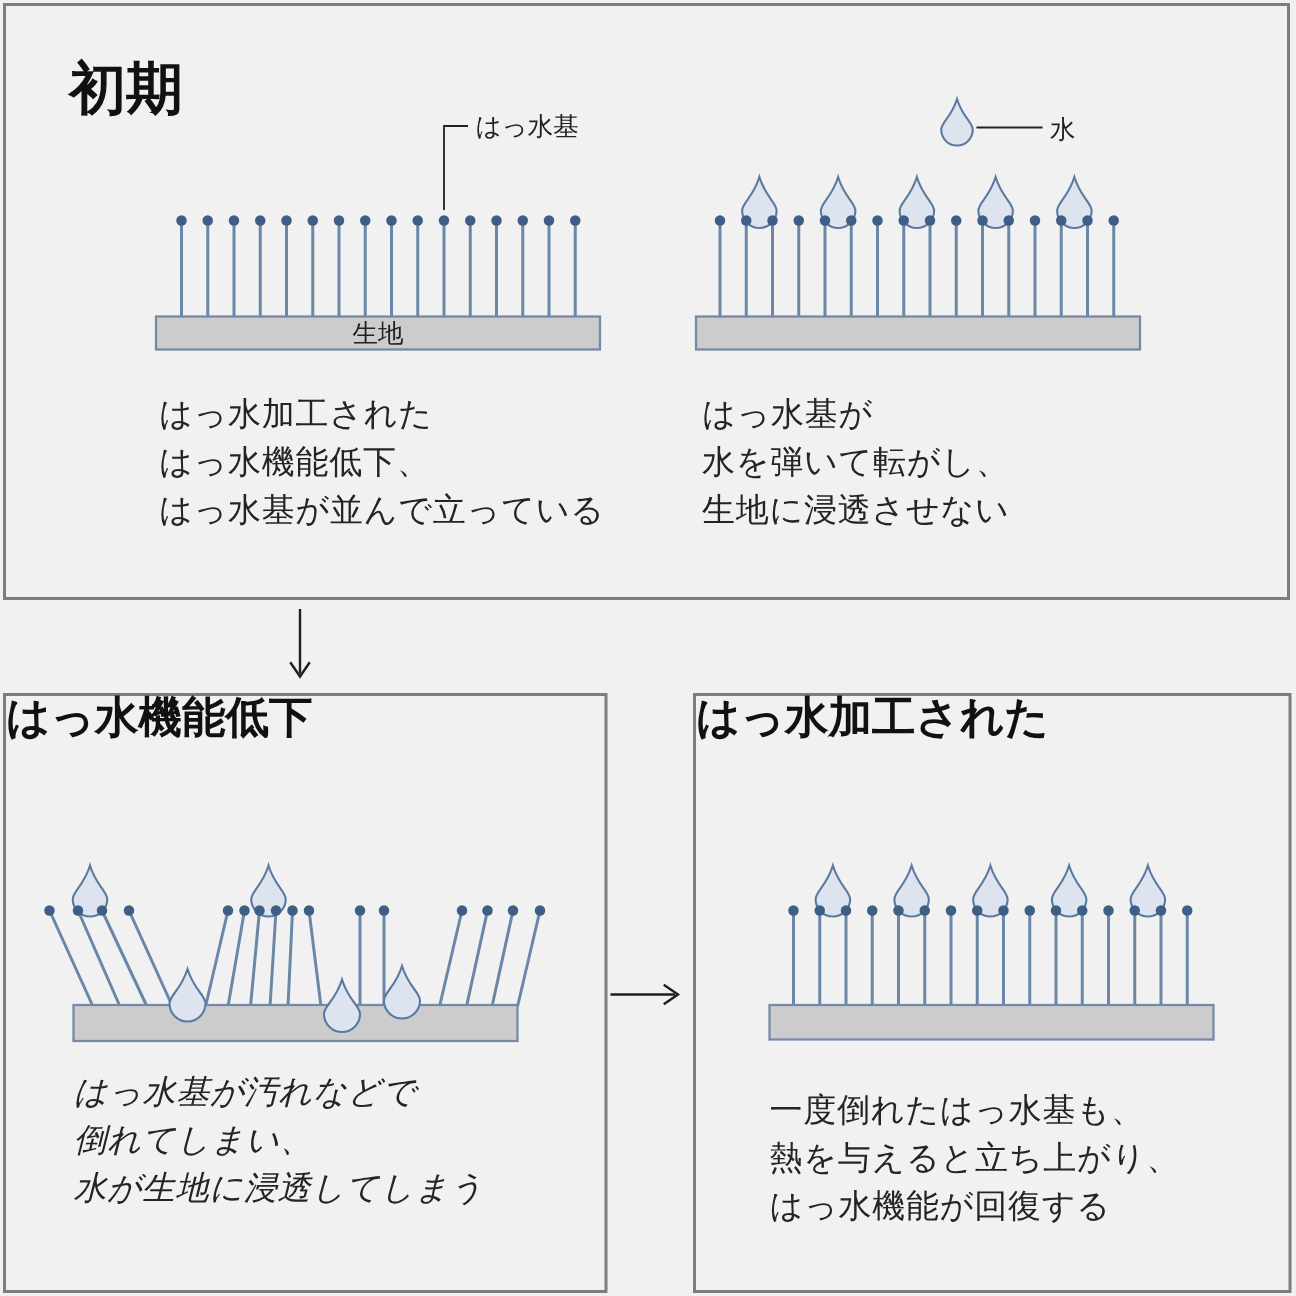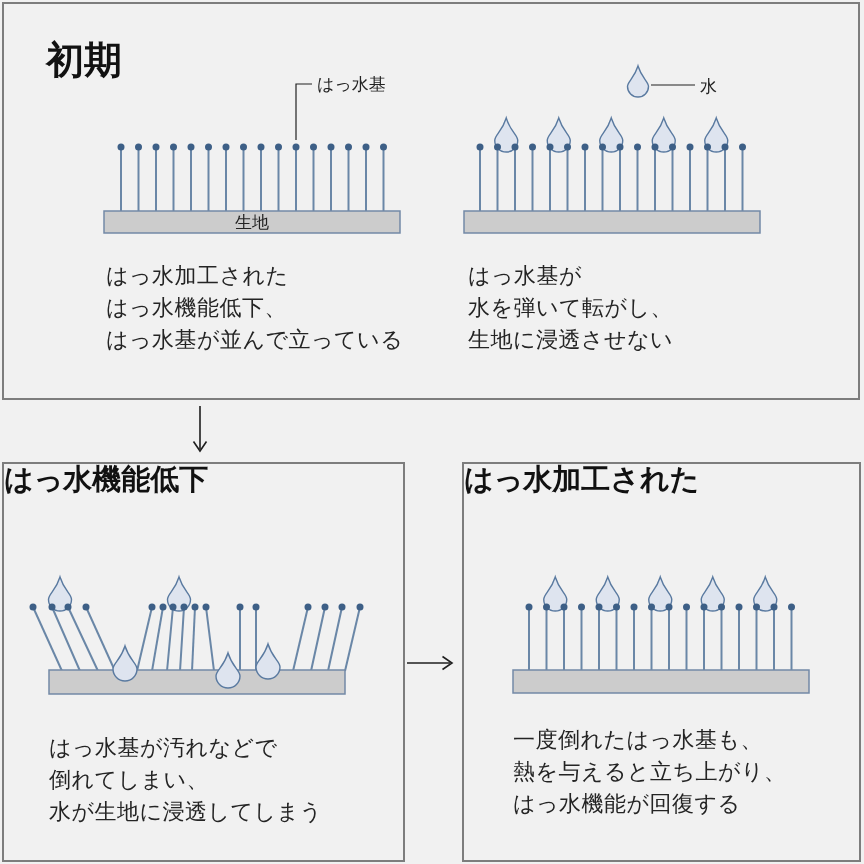--- a/index.html
+++ b/index.html
@@ -21,21 +21,21 @@
   .panel-br{left:462px;top:462px;width:399px;height:400px;}
   .title{font-weight:700;color:#111;margin:0;line-height:1.1;}
   .title-initial{position:absolute;left:42px;top:36px;font-size:38px;}
   .title-center{display:block;font-size:29px;}
   .caption{
     position:absolute;font-size:22px;line-height:32px;color:#242424;
     white-space:pre-line;letter-spacing:0.5px;
   }
   .caption-a{left:102px;top:256px;}
   .caption-b{left:464px;top:256px;}
-  .caption-bl{left:45px;top:268px;}
+  .caption-bl{left:45px;top:248px;font-style:italic;}
   .caption-br{left:49px;top:260px;}
   #scene{position:absolute;inset:0;z-index:2;pointer-events:none;}
   #scene text{font-family:"Liberation Sans","DejaVu Sans",sans-serif;}
 </style>
 </head>
 <body>
 
 <div class="canvas">
 
   <section class="panel panel-top">

